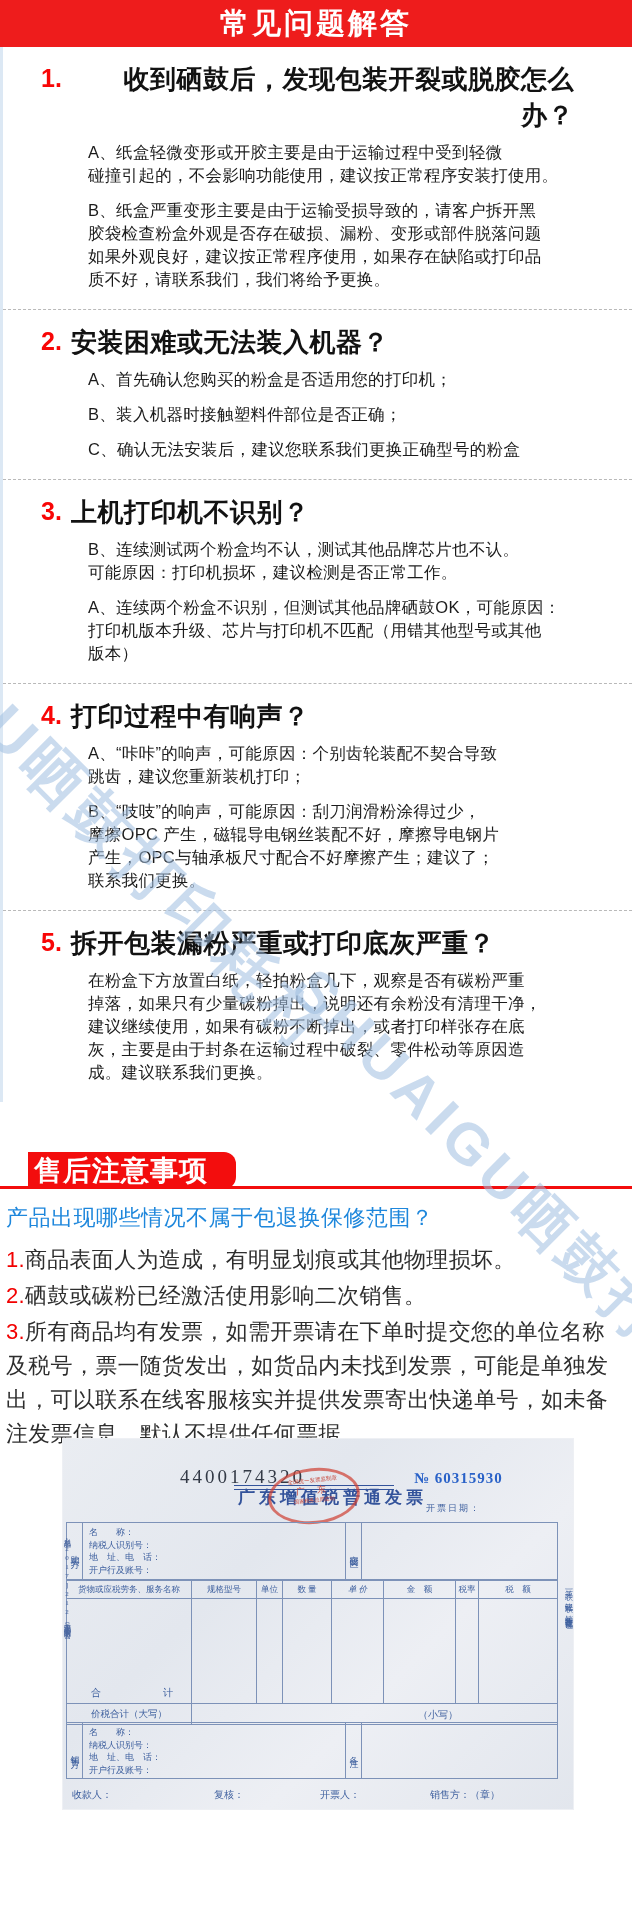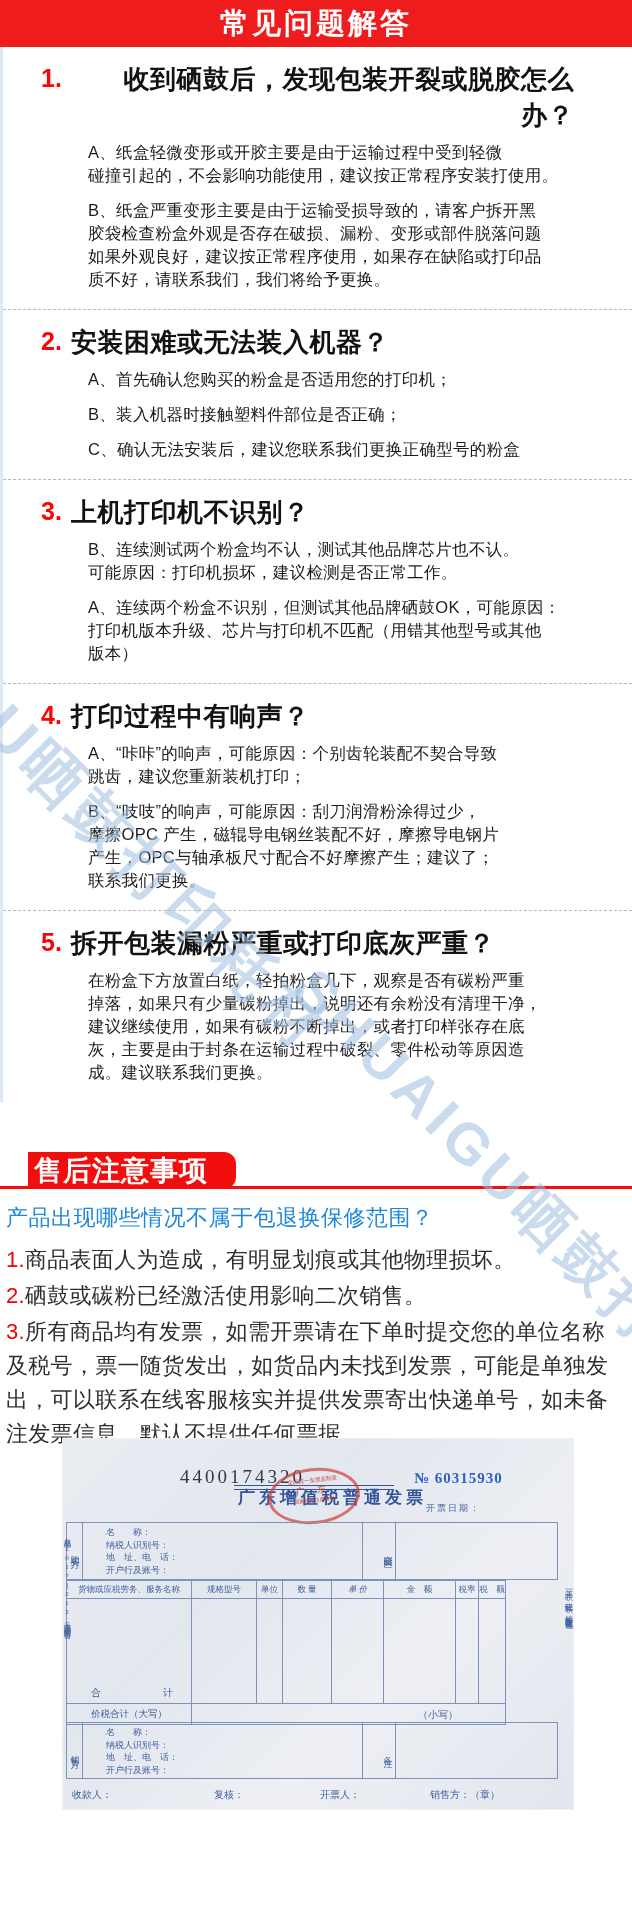--- a/index.html
+++ b/index.html
@@ -41,29 +41,29 @@
   .inv-title{position:absolute;left:176px;top:20px;font-size:17px;font-weight:700;letter-spacing:4px;color:#33539b;margin-top:28px;}
   .inv-underline{position:absolute;left:172px;top:47px;width:160px;height:3px;
                  border-top:1px solid #33539b;border-bottom:1px solid #33539b;}
   .inv-stamp{position:absolute;left:206px;top:30px;width:86px;height:50px;border:3px solid rgba(206,62,50,.7);
              border-radius:50%;transform:rotate(-6deg);color:#c64438;text-align:center;overflow:hidden;}
   .stamp-t{font-size:6px;margin-top:5px;transform:scale(.92);}
   .stamp-m{font-size:9px;letter-spacing:5px;line-height:11px;}
   .stamp-b{font-size:6px;transform:scale(.85);}
   .inv-no{position:absolute;left:352px;top:32px;font-size:15px;font-weight:700;color:#2a62c8;letter-spacing:1px;}
   .inv-date{position:absolute;left:364px;top:64px;font-size:9px;letter-spacing:2px;}
-  .inv-box{position:absolute;left:4px;width:492px;border:1px solid #7d92b8;display:flex;box-sizing:border-box;gap:17px;}
+  .inv-box{position:absolute;left:4px;width:492px;border:1px solid #7d92b8;display:flex;box-sizing:border-box;}
   .buyer{top:84px;height:58px;}
   .seller{top:284px;height:57px;}
   .vcell{width:15px;flex:none;border-right:1px solid #7d92b8;writing-mode:vertical-rl;text-orientation:upright;
          font-size:9px;letter-spacing:2px;display:flex;align-items:center;justify-content:center;}
   .fields{width:263px;flex:none;border-right:1px solid #7d92b8;font-size:9px;line-height:12.5px;
           padding:3px 0 0 6px;white-space:pre-line;box-sizing:border-box;}
   .rest{flex:1;}
-  .items{position:absolute;left:4px;top:142px;width:440px;border:1px solid #7d92b8;box-sizing:border-box;}
+  .items{position:absolute;left:4px;top:142px;width:492px;border:1px solid #7d92b8;box-sizing:border-box;}
   .hrow{display:flex;border-bottom:1px solid #7d92b8;}
   .hc{font-size:8.5px;text-align:center;padding:3px 0 2px 0;border-right:1px solid #7d92b8;box-sizing:border-box;}
   .hc:last-child{border-right:none;}
   .c1{width:125px;} .c2{width:65px;} .c3{width:26px;} .c4{width:49px;}
   .c5{width:52px;font-style:italic;} .c6{width:72px;} .c7{width:23px;} .c8{flex:1;}
   .tbody{display:flex;height:104px;position:relative;}
   .bc{border-right:1px solid #7d92b8;box-sizing:border-box;position:relative;}
   .bc:last-child{border-right:none;}
   .sum{position:absolute;bottom:3px;left:24px;font-size:10px;letter-spacing:14px;}
   .totalrow{display:flex;border-top:1px solid #7d92b8;height:20px;align-items:center;font-size:9.5px;}

